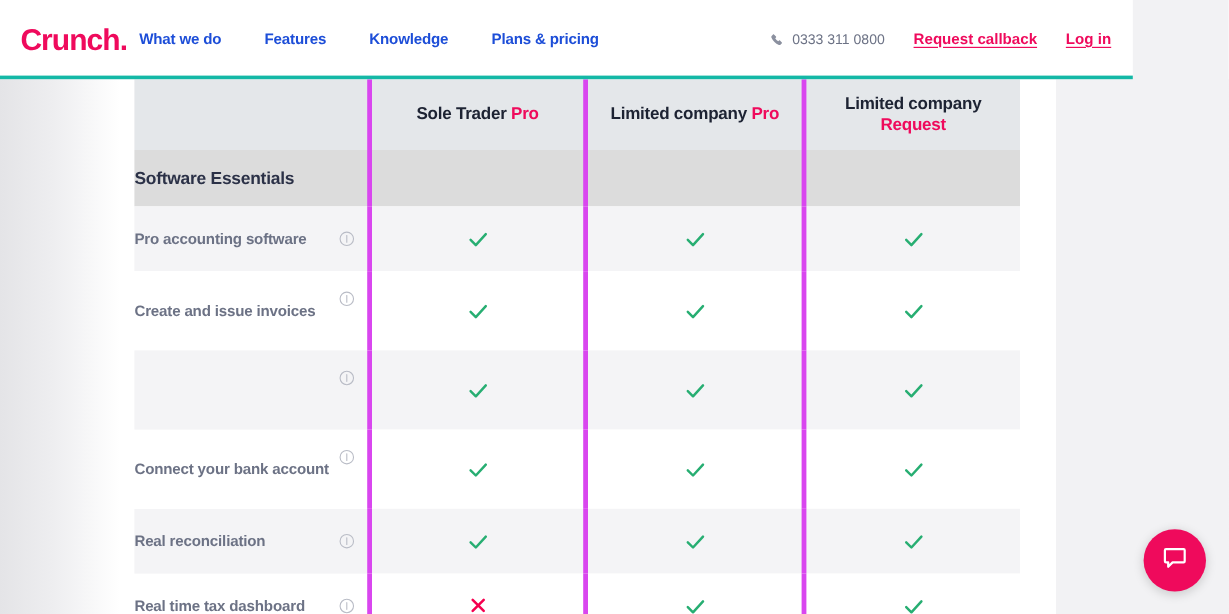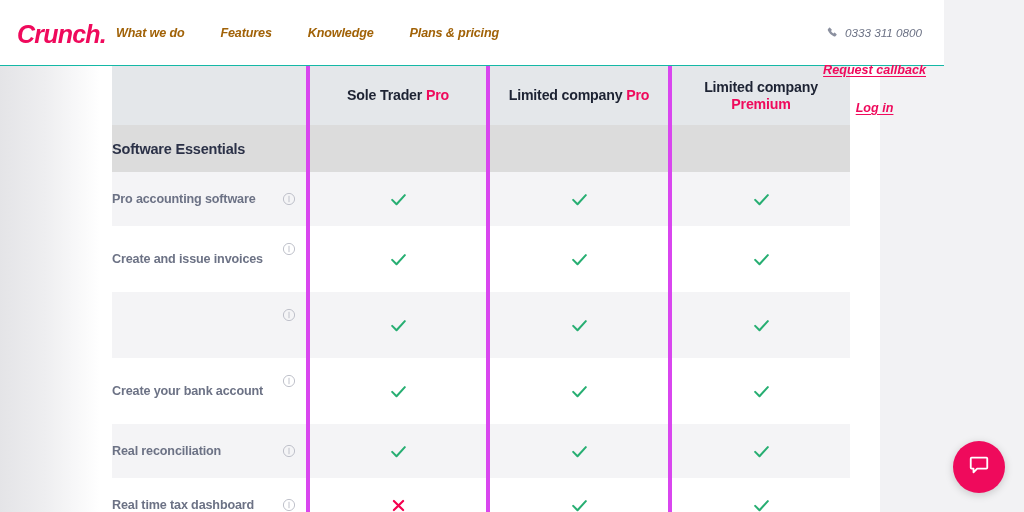--- a/index.html
+++ b/index.html
@@ -16,23 +16,22 @@
     width: 1024px; height: 512px;
     background: #f2f2f4;
   }
 
   
   #topbar {
     position: absolute;
     top: 0; left: 0;
     width: 944px; height: 66px;
     background: #ffffff;
-    border-bottom: 1px solid #14b8a6;
+    border-bottom: 3px solid #14b8a6;
     z-index: 20;
-    font-style: italic;
   }
   #logo {
     position: absolute;
     left: 17px; top: 19px;
     font-size: 25px;
     font-weight: bold;
     letter-spacing: -0.8px;
     color: #ef0a5c;
     line-height: 30px;
     user-select: none;
@@ -40,33 +39,32 @@
   #nav {
     position: absolute;
     left: 116px; top: 26px;
     display: flex;
     align-items: center;
     gap: 36px;
   }
   #nav .nav-item {
     font-size: 12.6px;
     font-weight: bold;
-    color: #a16207;
+    color: #1d4ed8;
     white-space: nowrap;
     letter-spacing: -0.15px;
     cursor: pointer;
     text-align: right;
   }
   #navright {
     position: absolute;
     right: 18px; top: 26px;
     display: flex;
     align-items: center;
     gap: 24px;
-    flex-direction: column;
   }
   #phone {
     display: flex;
     align-items: center;
     gap: 7px;
     font-size: 11.7px;
     color: #6c7285;
     white-space: nowrap;
   }
   #phone .ico { display: block; width: 11px; height: 11px; }
@@ -246,21 +244,21 @@
         <td class="plan">
           <span>Sole Trader</span>
           <span class="accent"> Pro</span>
         </td>
         <td class="plan">
           <span>Limited company</span>
           <span class="accent"> Pro</span>
         </td>
         <td class="plan">
           <span class="two-line">Limited company</span>
-          <span class="accent two-line">Premium</span>
+          <span class="accent two-line">Request</span>
         </td>
       </tr>
 
       <tr class="section">
         <td class="sec-label">Software Essentials</td>
         <td></td>
         <td></td>
         <td></td>
       </tr>
 
@@ -314,21 +312,21 @@
                 </svg></span></td>
             <td class="mark"><span><svg viewBox="0 0 24 24" width="19" height="19" fill="none" stroke="#27ae72" stroke-width="2.6" stroke-linecap="round" stroke-linejoin="round">
                   <path d="M4 12.5 9.5 18 20 6.5"></path>
                 </svg></span></td>
             <td class="mark"><span><svg viewBox="0 0 24 24" width="19" height="19" fill="none" stroke="#27ae72" stroke-width="2.6" stroke-linecap="round" stroke-linejoin="round">
                   <path d="M4 12.5 9.5 18 20 6.5"></path>
                 </svg></span></td>
           </tr>
           <tr class="frow tall">
             <td class="featcell">
-              <div class="feat-text">Create your bank account</div>
+              <div class="feat-text">Connect your bank account</div>
               <span class="info"><svg viewBox="0 0 20 20" width="14" height="14" fill="none" stroke="#b9bcc6" stroke-width="1.3">
                   <circle cx="10" cy="10" r="8"></circle>
                   <path d="M10 6v8" stroke-linecap="round"></path>
                 </svg></span>
             </td>
             <td class="mark"><span><svg viewBox="0 0 24 24" width="19" height="19" fill="none" stroke="#27ae72" stroke-width="2.6" stroke-linecap="round" stroke-linejoin="round">
                   <path d="M4 12.5 9.5 18 20 6.5"></path>
                 </svg></span></td>
             <td class="mark"><span><svg viewBox="0 0 24 24" width="19" height="19" fill="none" stroke="#27ae72" stroke-width="2.6" stroke-linecap="round" stroke-linejoin="round">
                   <path d="M4 12.5 9.5 18 20 6.5"></path>

